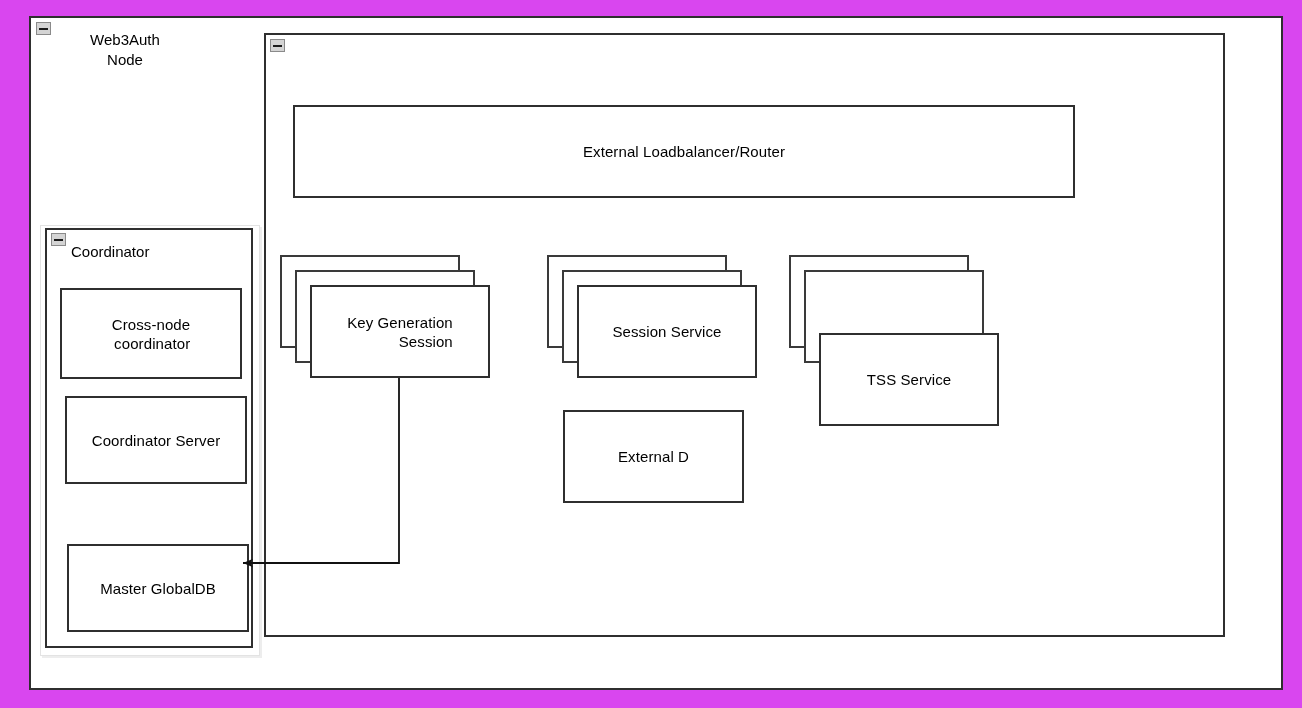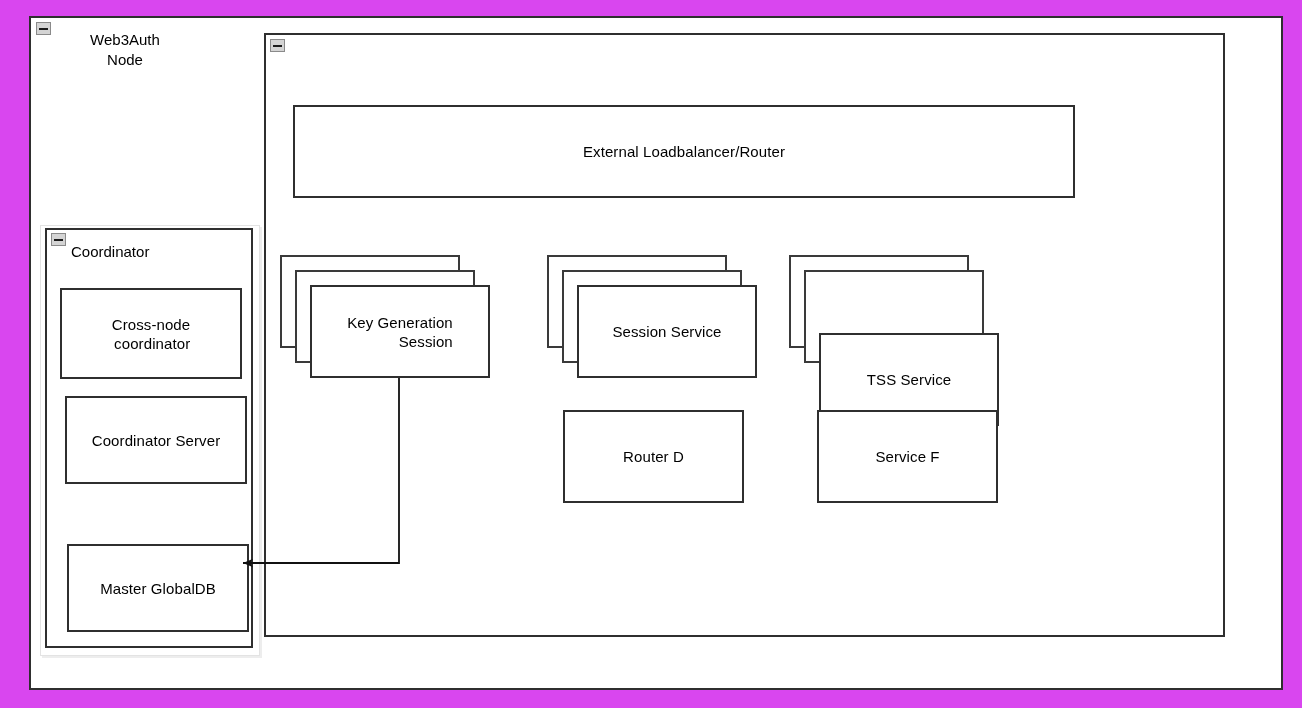--- a/index.html
+++ b/index.html
@@ -142,26 +142,23 @@
     <span class="node-label">Session Service</span>
   </div>
 
   <div class="abs stack-layer" style="left:789px; top:255px; width:180px; height:93px;"></div>
   <div class="abs stack-layer" style="left:804px; top:270px; width:180px; height:93px;"></div>
   <div class="abs node-box" style="left:819px; top:285px; width:180px; height:93px;margin-top:48px;">
     <span class="node-label">TSS Service</span>
   </div>
 
   <div class="abs node-box" style="left:563px; top:410px; width:181px; height:93px;">
-    <span class="node-label">Router D</span>
+    <span class="node-label">External D</span>
   </div>
 
-  <div class="abs node-box" style="left:817px; top:410px; width:181px; height:93px;">
-    <span class="node-label">Service F</span>
-  </div>
 
   <div class="shadow-frame" style="left:40px; top:225px; width:218px; height:429px;"></div>
 
   <div class="abs group-box" style="left:45px; top:228px; width:208px; height:420px;"></div>
 
   <div class="collapse-icon" style="left:51px; top:233px;"></div>
 
   <div class="group-title left-align" style="left:71px; top:242px; width:170px;">Coordinator</div>
 
   <div class="abs node-box" style="left:53px; top:288px; width:182px; height:91px;margin-left:7px;">

